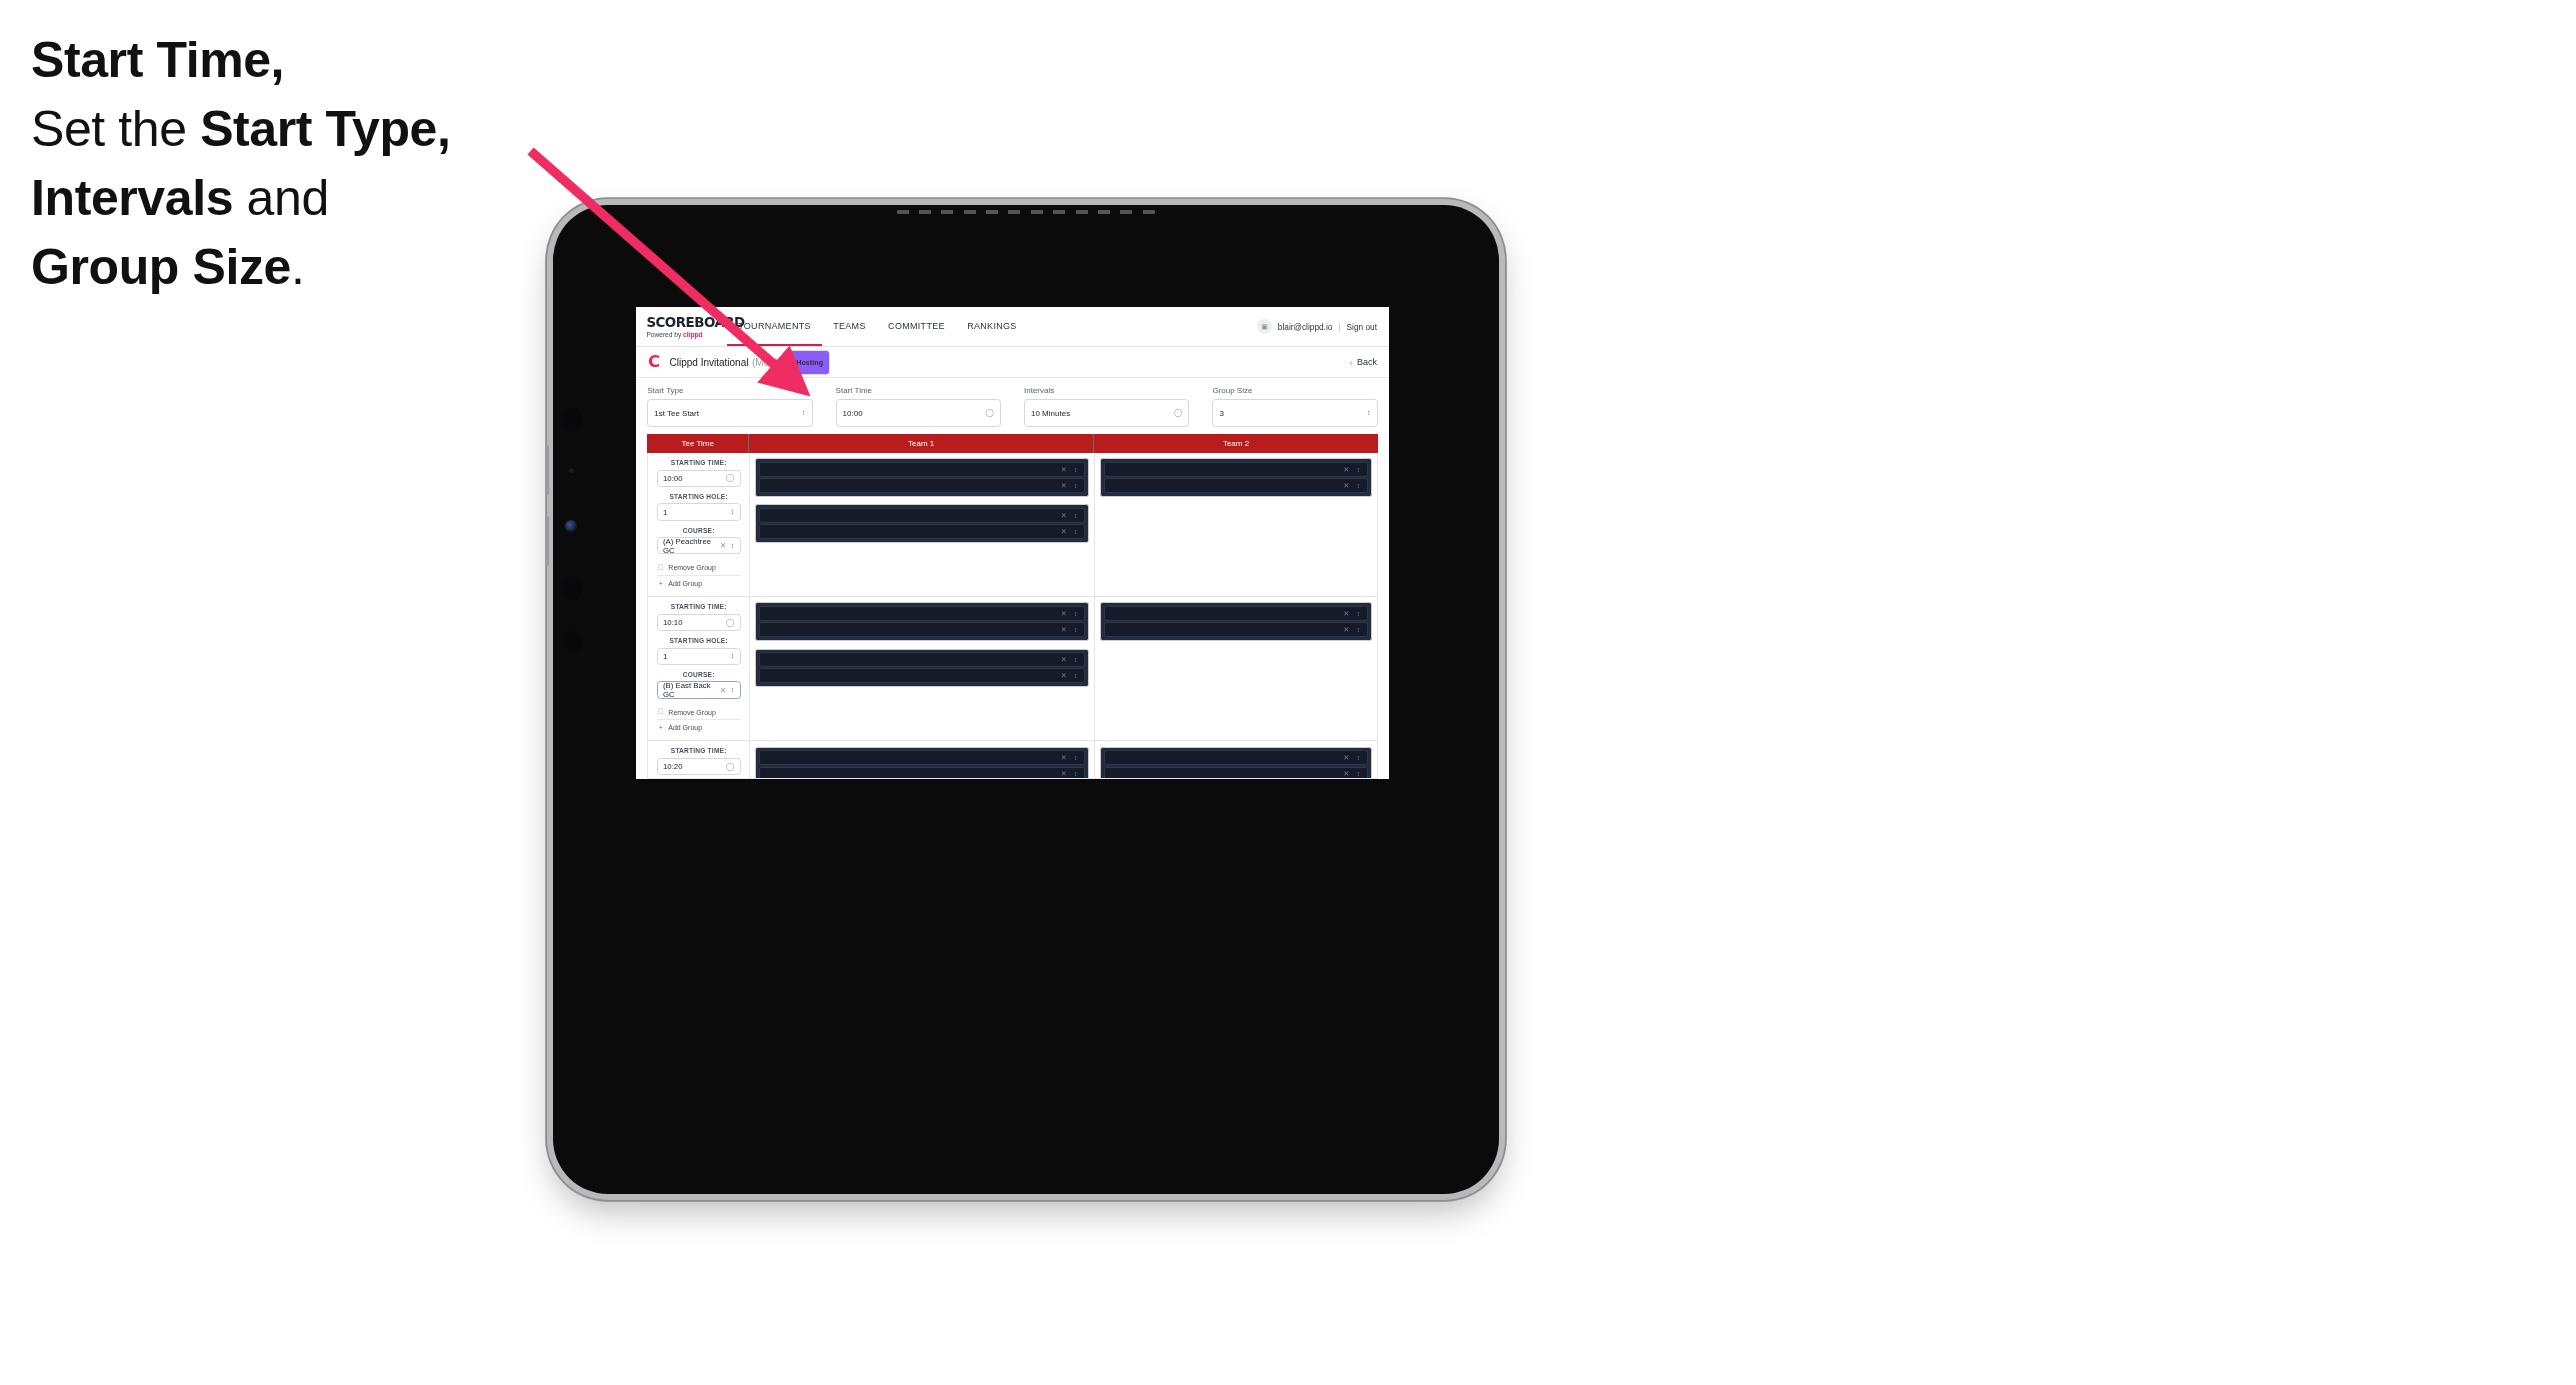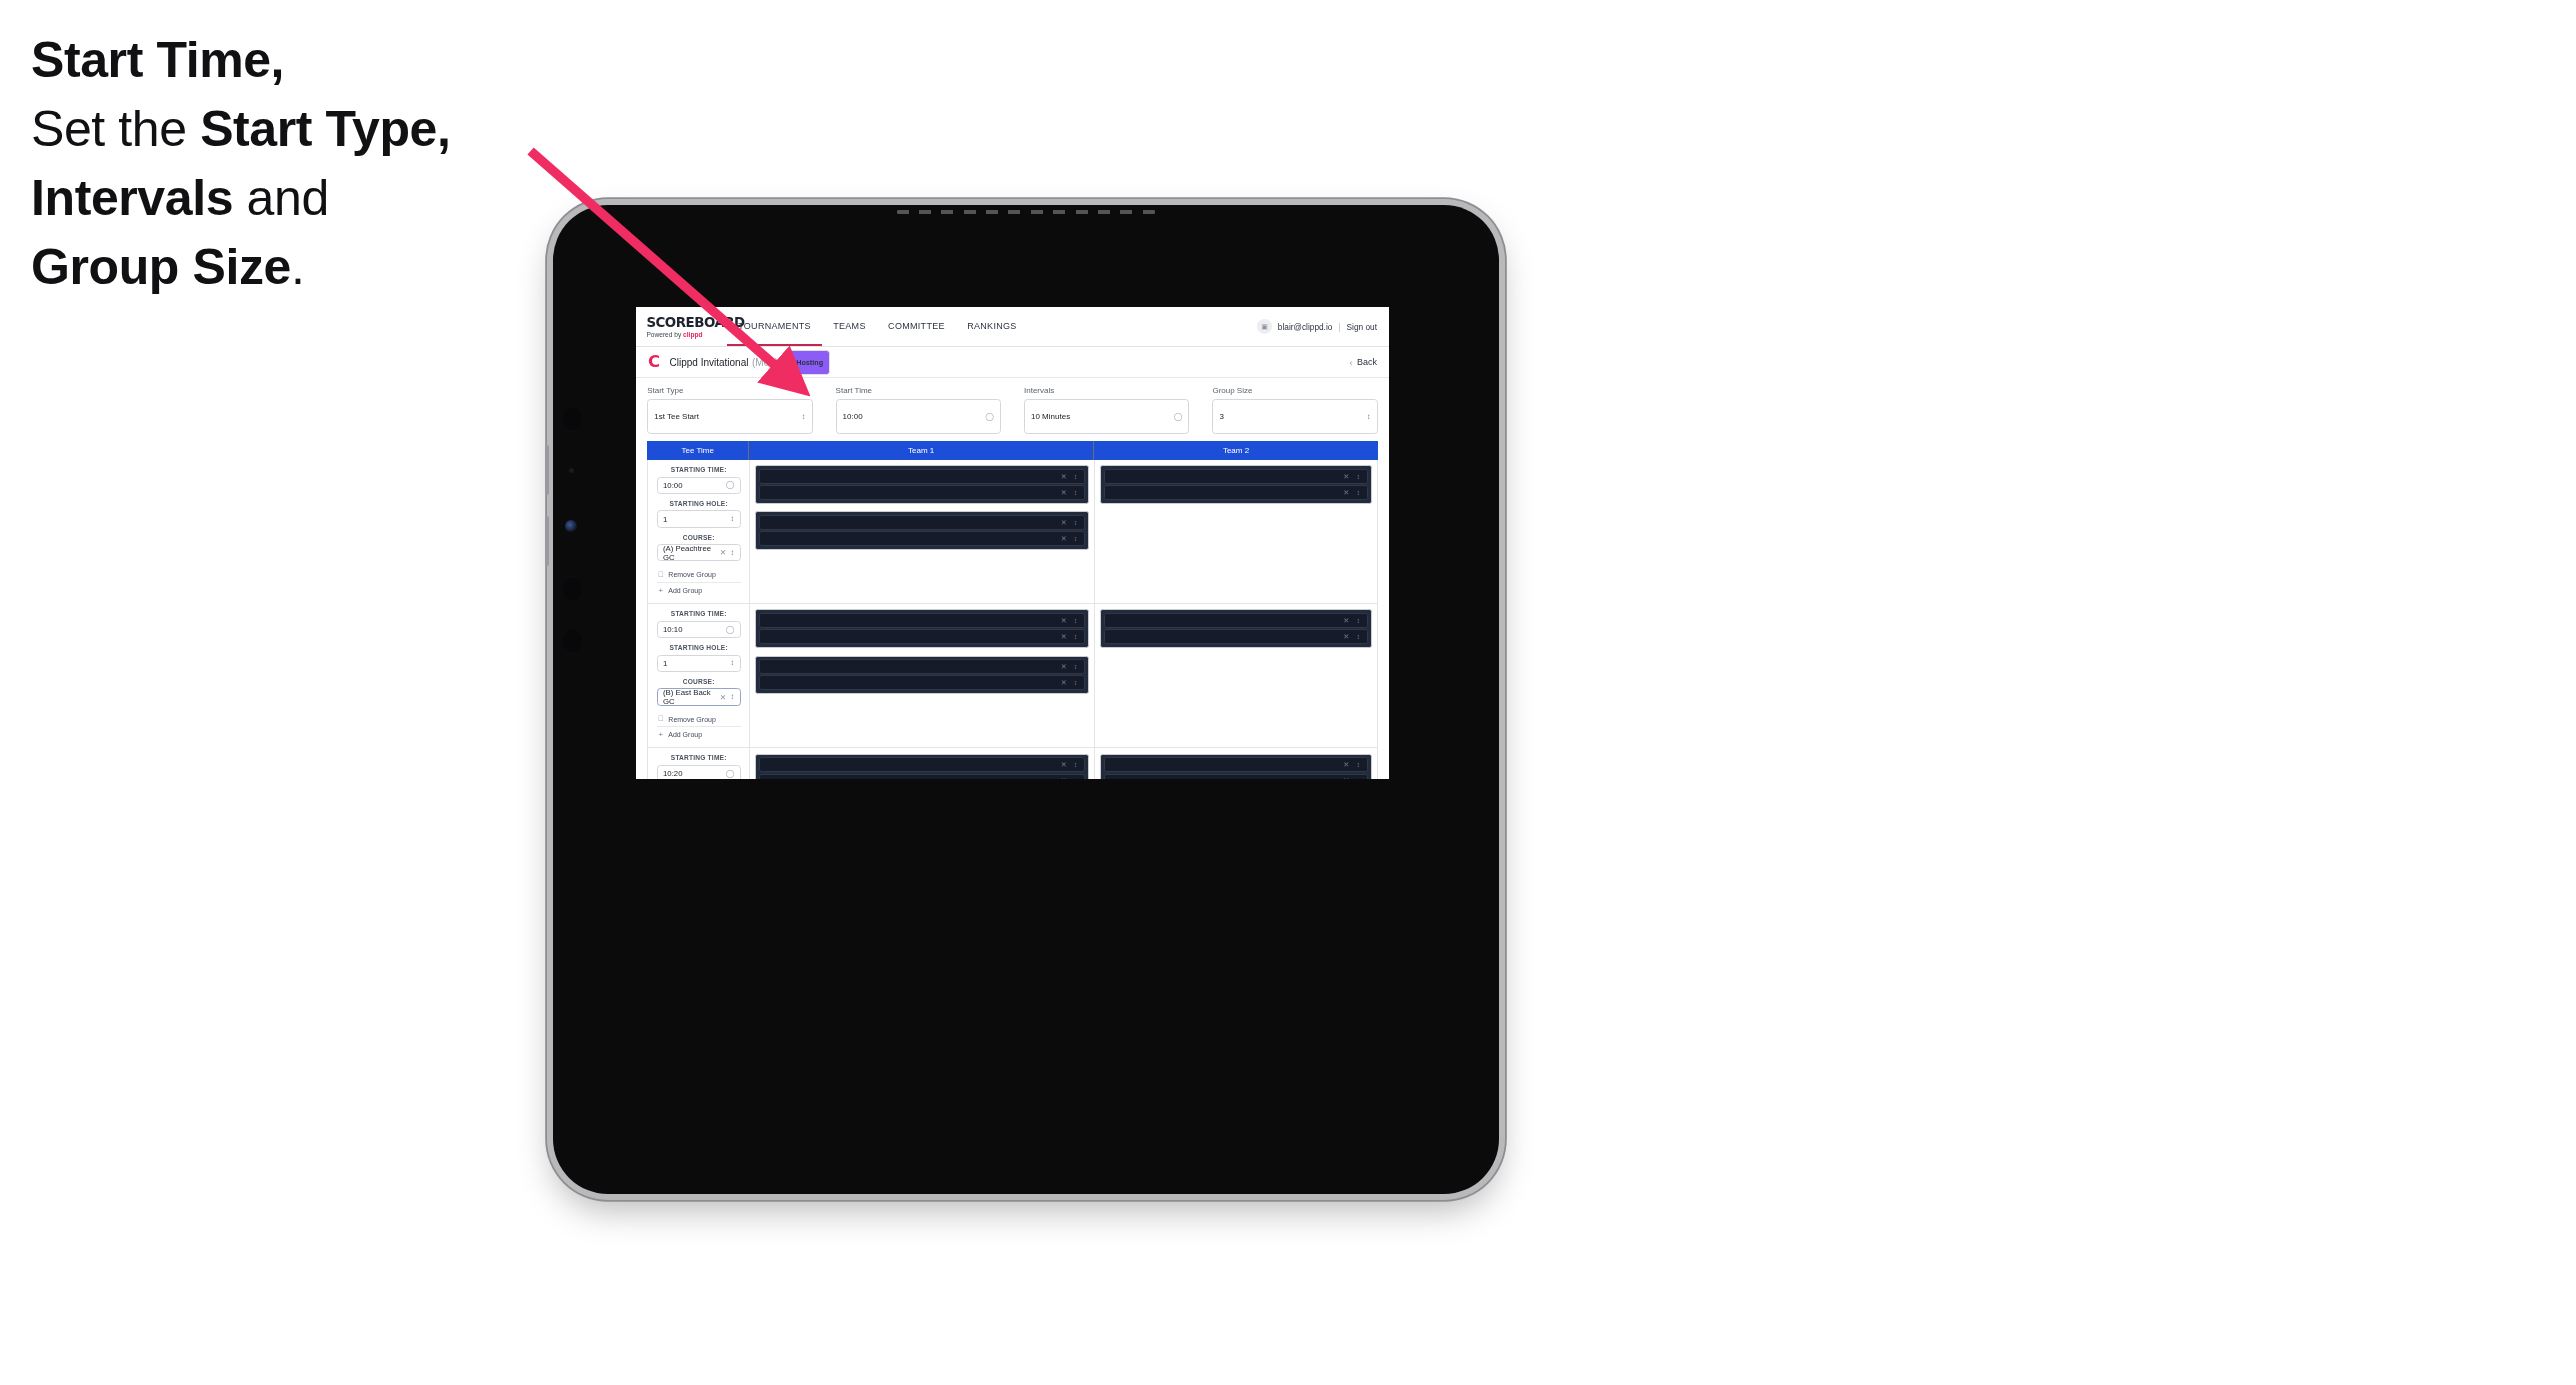--- a/index.html
+++ b/index.html
@@ -198,40 +198,40 @@
     padding: 7.8px 11.2px 7px 11.2px;
     background: #fff;
   }
   .field { flex: 1; }
   .field-label {
     font-size: 8px;
     color: #5a626e;
     margin-bottom: 4.3px;
   }
   .field-box {
-    height: 35px;
+    height: 28px;
     border: 0.9px solid #d5d7dc;
     border-radius: 3.5px;
     background: #fff;
     display: flex;
     align-items: center;
     padding: 0 6px;
     font-size: 8px;
     color: #20242c;
     cursor: pointer;
     justify-content: flex-end;
   }
   .field-box .val { flex: 1; }
   .icn { color: #9aa0a9; font-size: 7.8px; line-height: 1; }
   .stepper { color: #6c737e; font-size: 7.8px; line-height: 1; }
 
   
   .thead {
     display: flex;
-    background: #1d4ed8;
+    background: #b91c1c;
     height: 19px;
     align-items: flex-end;
     margin: 0 11.2px;
   }
   .th {
     color: #fff;
     font-size: 8px;
     text-align: center;
     height: 100%;
     display: flex; align-items: center; justify-content: center;

